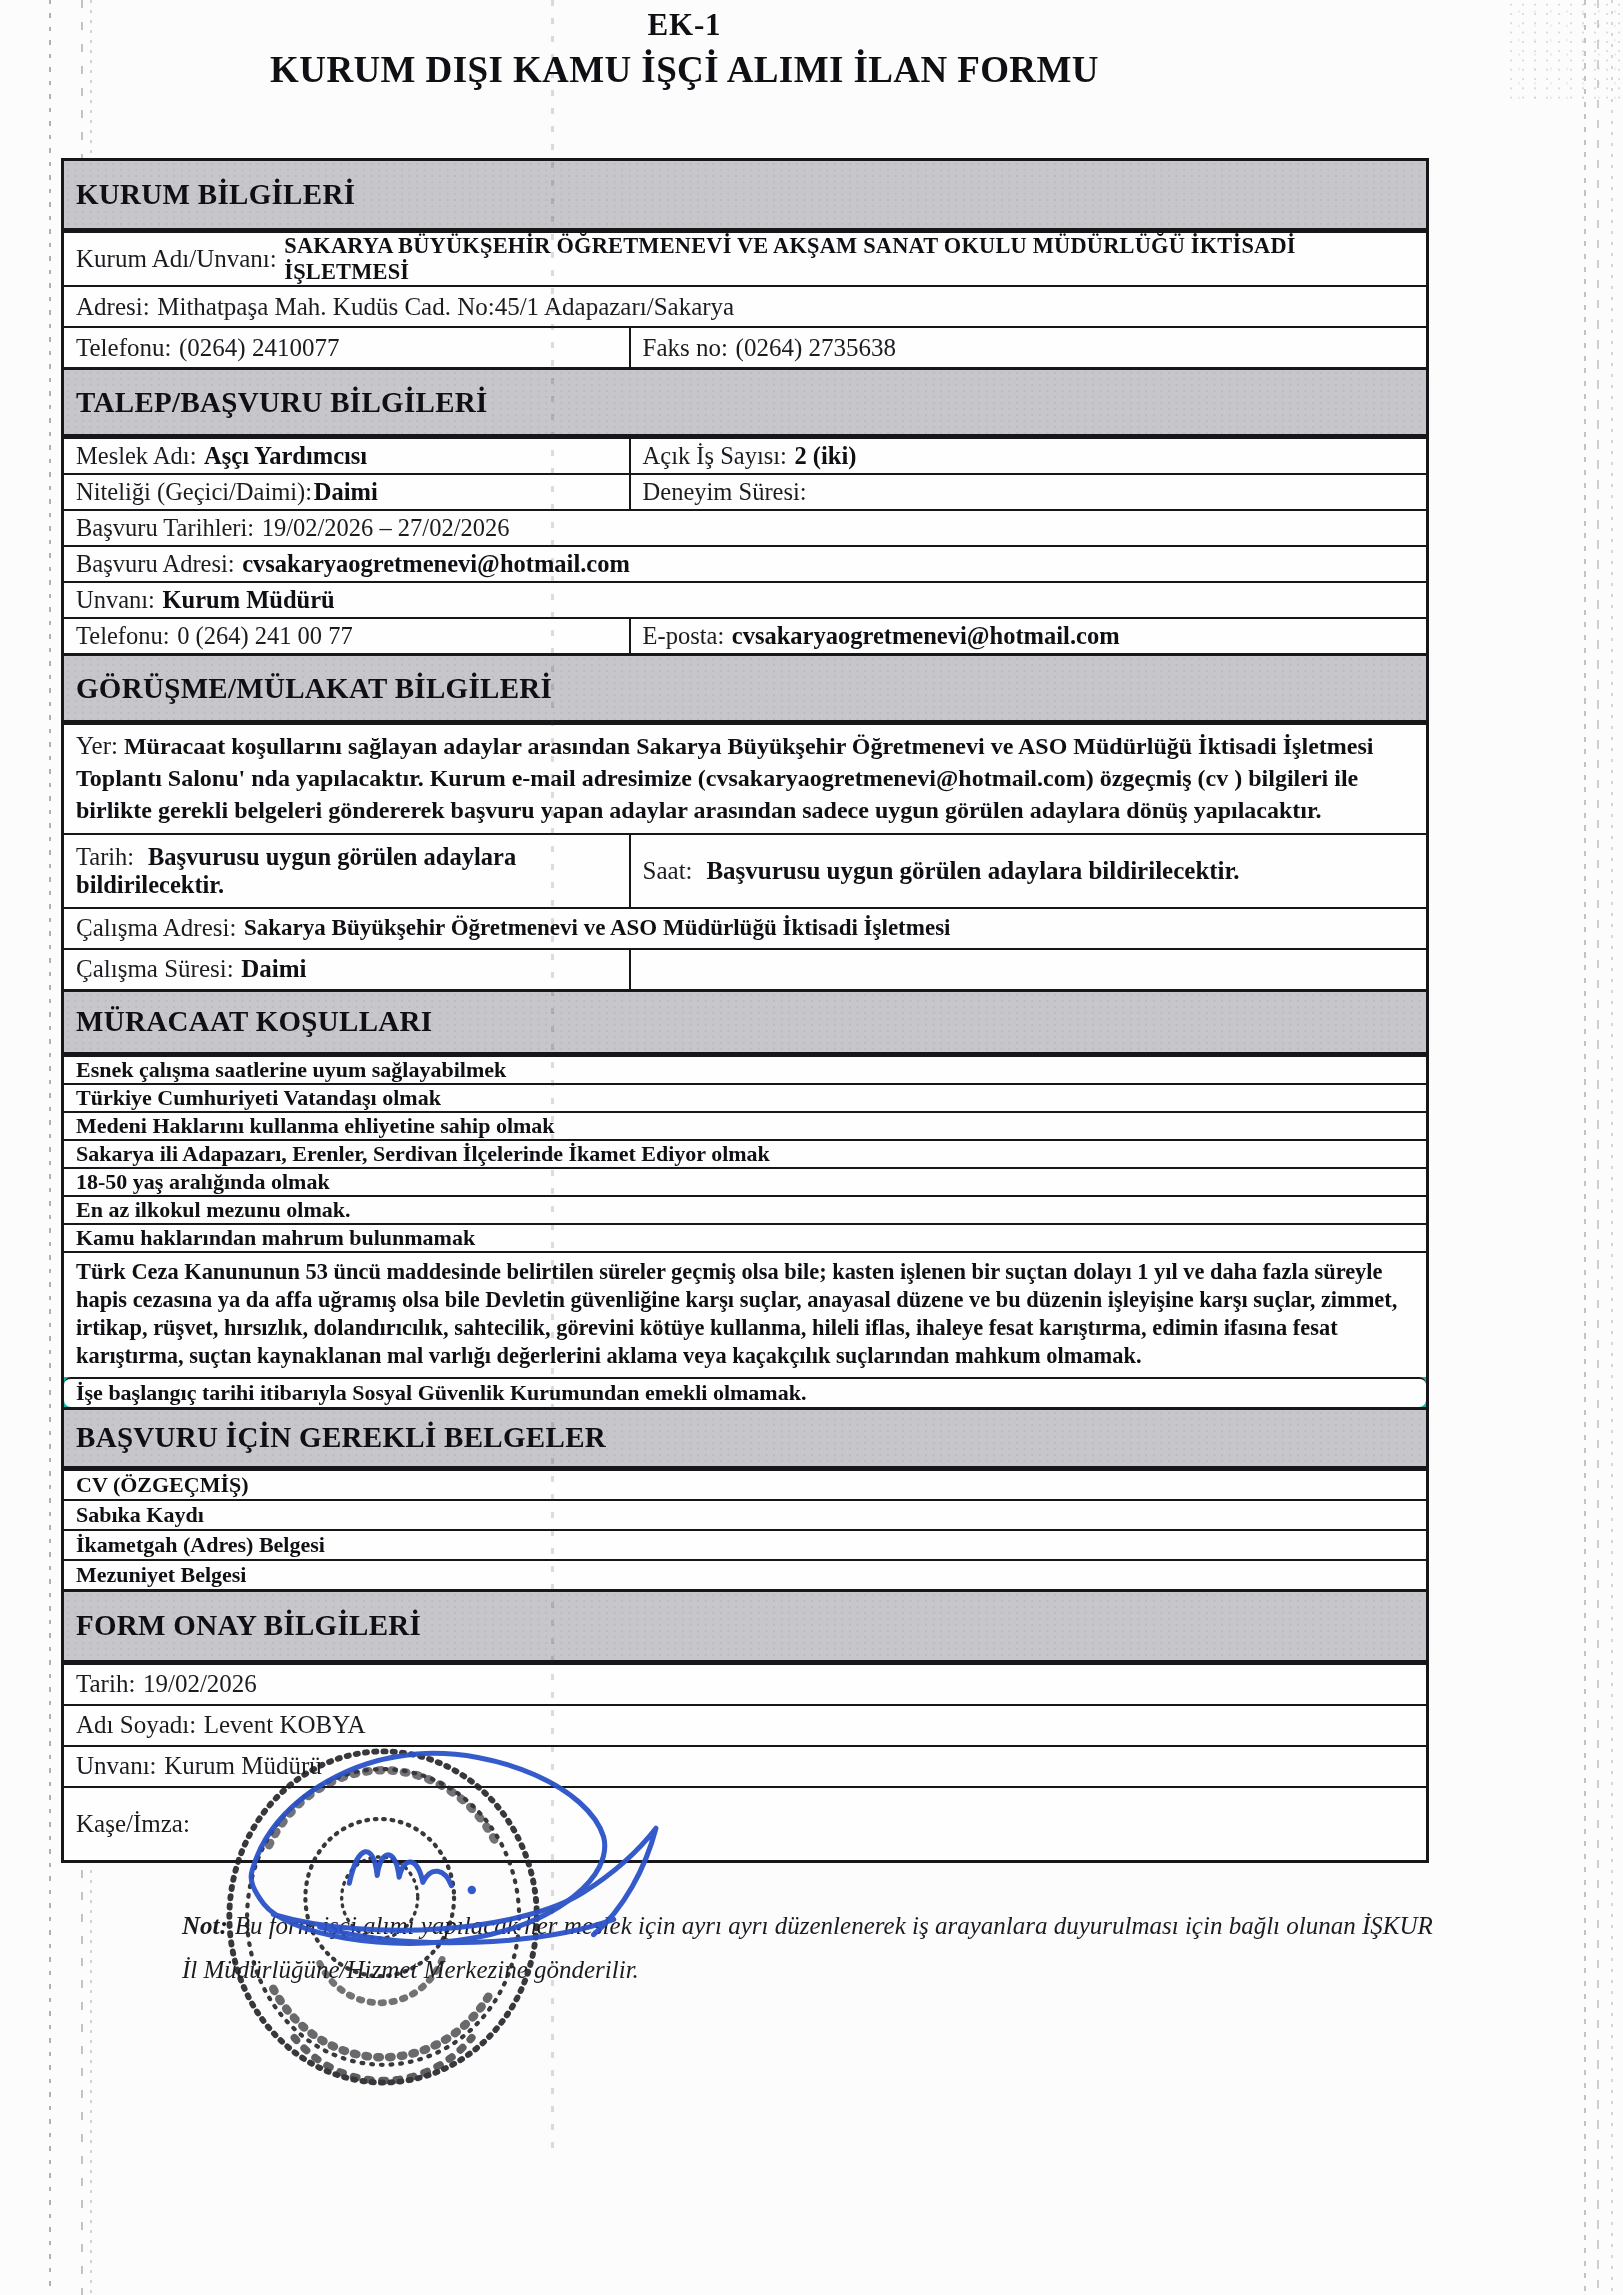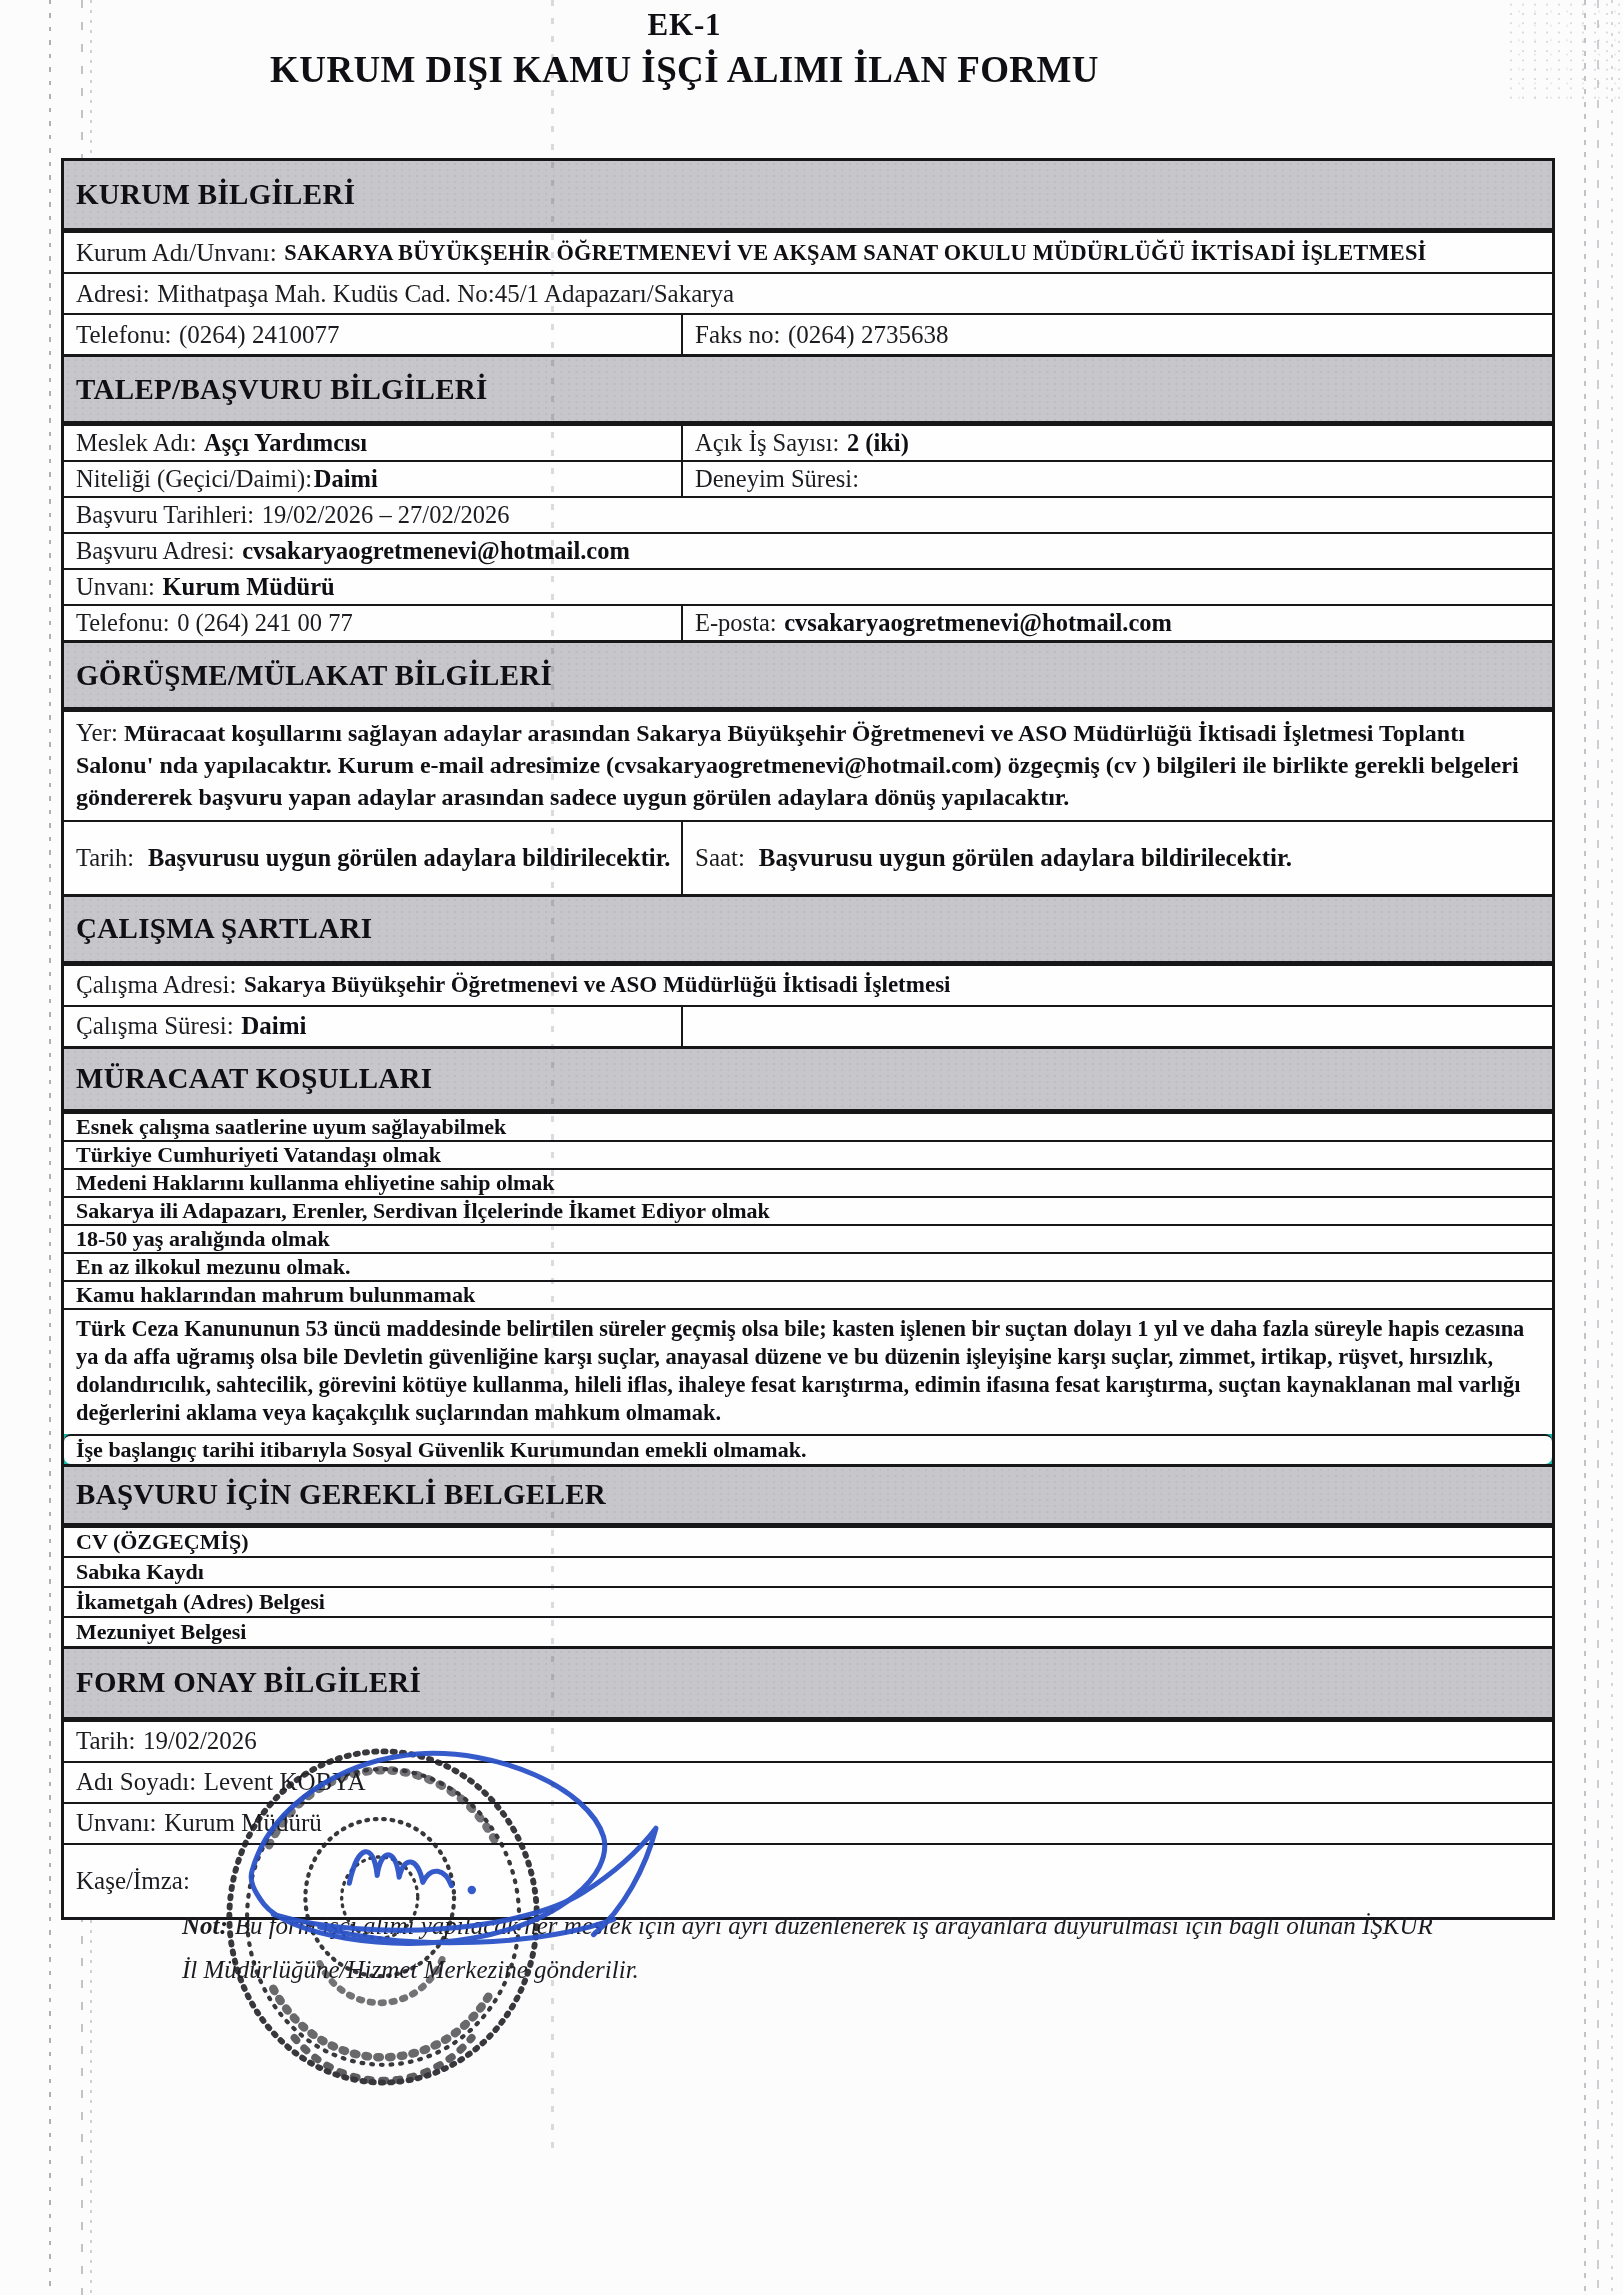--- a/index.html
+++ b/index.html
@@ -43,21 +43,21 @@
     opacity:.5;
   }
 
   
   .doc-header{position:absolute;left:0;top:0;width:1369px;text-align:center;}
   .ek{margin-top:6.8px;font-size:31px;font-weight:700;letter-spacing:0.8px;color:var(--ink-bold);}
   .title{margin-top:5px;font-size:37px;font-weight:700;letter-spacing:0.4px;color:var(--ink-bold);}
 
   
   .form-table{
-    position:absolute;left:61px;top:158px;width:1494px;
+    position:absolute;left:61px;top:158px;width:1368px;
     border:3.4px solid var(--line);
     background:#14b8a6;
     z-index:10;
   }
   .bar{
     height:70px;display:flex;align-items:center;
     padding-left:12px;
     background:
       radial-gradient(rgba(90,90,100,.10) 0.8px, transparent 1.3px) 0 0/7.6px 6px,
       var(--section-bar-gray);
@@ -211,21 +211,20 @@
       <div class="cell c1">
         <span><span class="lbl">Tarih:</span>
         <span class="val">Başvurusu uygun görülen adaylara bildirilecektir.</span></span>
       </div>
       <div class="cell c2">
         <span><span class="lbl">Saat:</span>
         <span class="val">Başvurusu uygun görülen adaylara bildirilecektir.</span></span>
       </div>
     </div>
 
-    <div class="bar">ÇALIŞMA ŞARTLARI</div>
     <div class="row">
       <span class="lbl">Çalışma Adresi:</span>
       <span class="val small">Sakarya Büyükşehir Öğretmenevi ve ASO Müdürlüğü İktisadi İşletmesi</span>
     </div>
     <div class="row cols">
       <div class="cell c1">
         <span class="lbl">Çalışma Süresi:</span>
         <span class="val">Daimi</span>
       </div>
     </div>

